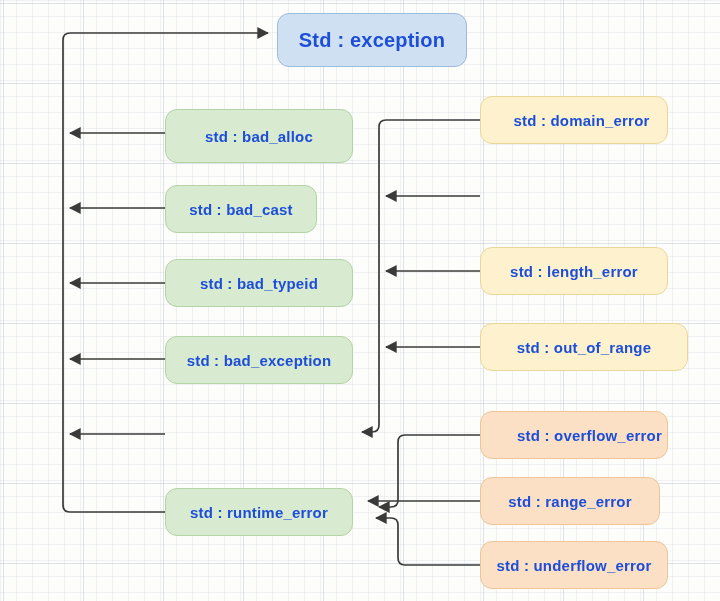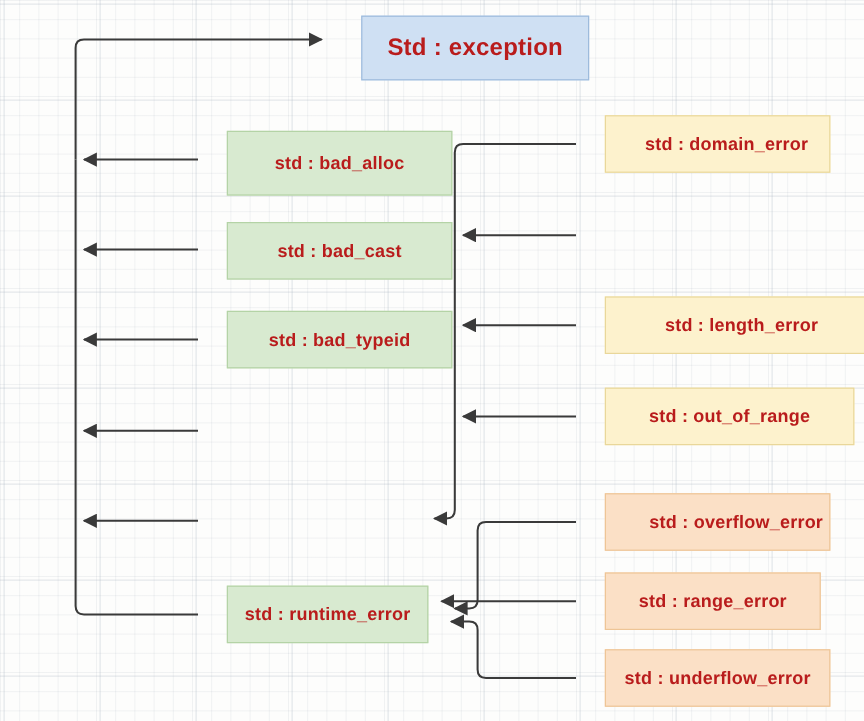--- a/index.html
+++ b/index.html
@@ -28,27 +28,26 @@
     top: 0;
     width: 720px;
     height: 601px;
   }
   .node {
     position: absolute;
     box-sizing: border-box;
     display: flex;
     align-items: center;
     justify-content: center;
-    border-radius: 0;
+    border-radius: 12px;
     font-weight: bold;
-    color: #b91c1c;
+    color: #1d4ed8;
     letter-spacing: 0.2px;
     white-space: nowrap;
     z-index: 2;
-    margin-left: 24px;
   }
   .node-root {
     background: #cfe0f3;
     border: 1px solid #9dbbdc;
     font-size: 20px;
   }
   .node-green {
     background: #d8ead0;
     border: 1px solid #b4d3a6;
     font-size: 15px;
@@ -98,34 +97,37 @@
     </g>
   </svg>
 
   <div class="node node-root" style="left:277px; top:13px; width:190px; height:54px;">
     <span>Std : exception</span>
   </div>
 
   <div class="node node-green" style="left:165px; top:109px; width:188px; height:54px;">
     <span>std : bad_alloc</span>
   </div>
-  <div class="node node-green" style="left:165px; top:185px; width:188px; height:48px;">
+  <div class="node node-green" style="left:165px; top:185px; width:152px; height:48px;">
     <span>std : bad_cast</span>
   </div>
   <div class="node node-green" style="left:165px; top:259px; width:188px; height:48px;">
     <span>std : bad_typeid</span>
   </div>
-  <div class="node node-green" style="left:165px; top:488px; width:168px; height:48px;">
+  <div class="node node-green" style="left:165px; top:336px; width:188px; height:48px;">
+    <span>std : bad_exception</span>
+  </div>
+  <div class="node node-green" style="left:165px; top:488px; width:188px; height:48px;">
     <span>std : runtime_error</span>
   </div>
 
   <div class="node node-yellow" style="left:480px; top:96px; width:188px; height:48px;padding-left:15px;">
     <span>std : domain_error</span>
   </div>
-  <div class="node node-yellow" style="left:480px; top:247px; width:228px; height:48px;">
+  <div class="node node-yellow" style="left:480px; top:247px; width:188px; height:48px;">
     <span>std : length_error</span>
   </div>
   <div class="node node-yellow" style="left:480px; top:323px; width:208px; height:48px;">
     <span>std : out_of_range</span>
   </div>
 
   <div class="node node-orange" style="left:480px; top:411px; width:188px; height:48px;padding-left:31px;">
     <span>std : overflow_error</span>
   </div>
   <div class="node node-orange" style="left:480px; top:477px; width:180px; height:48px;">

